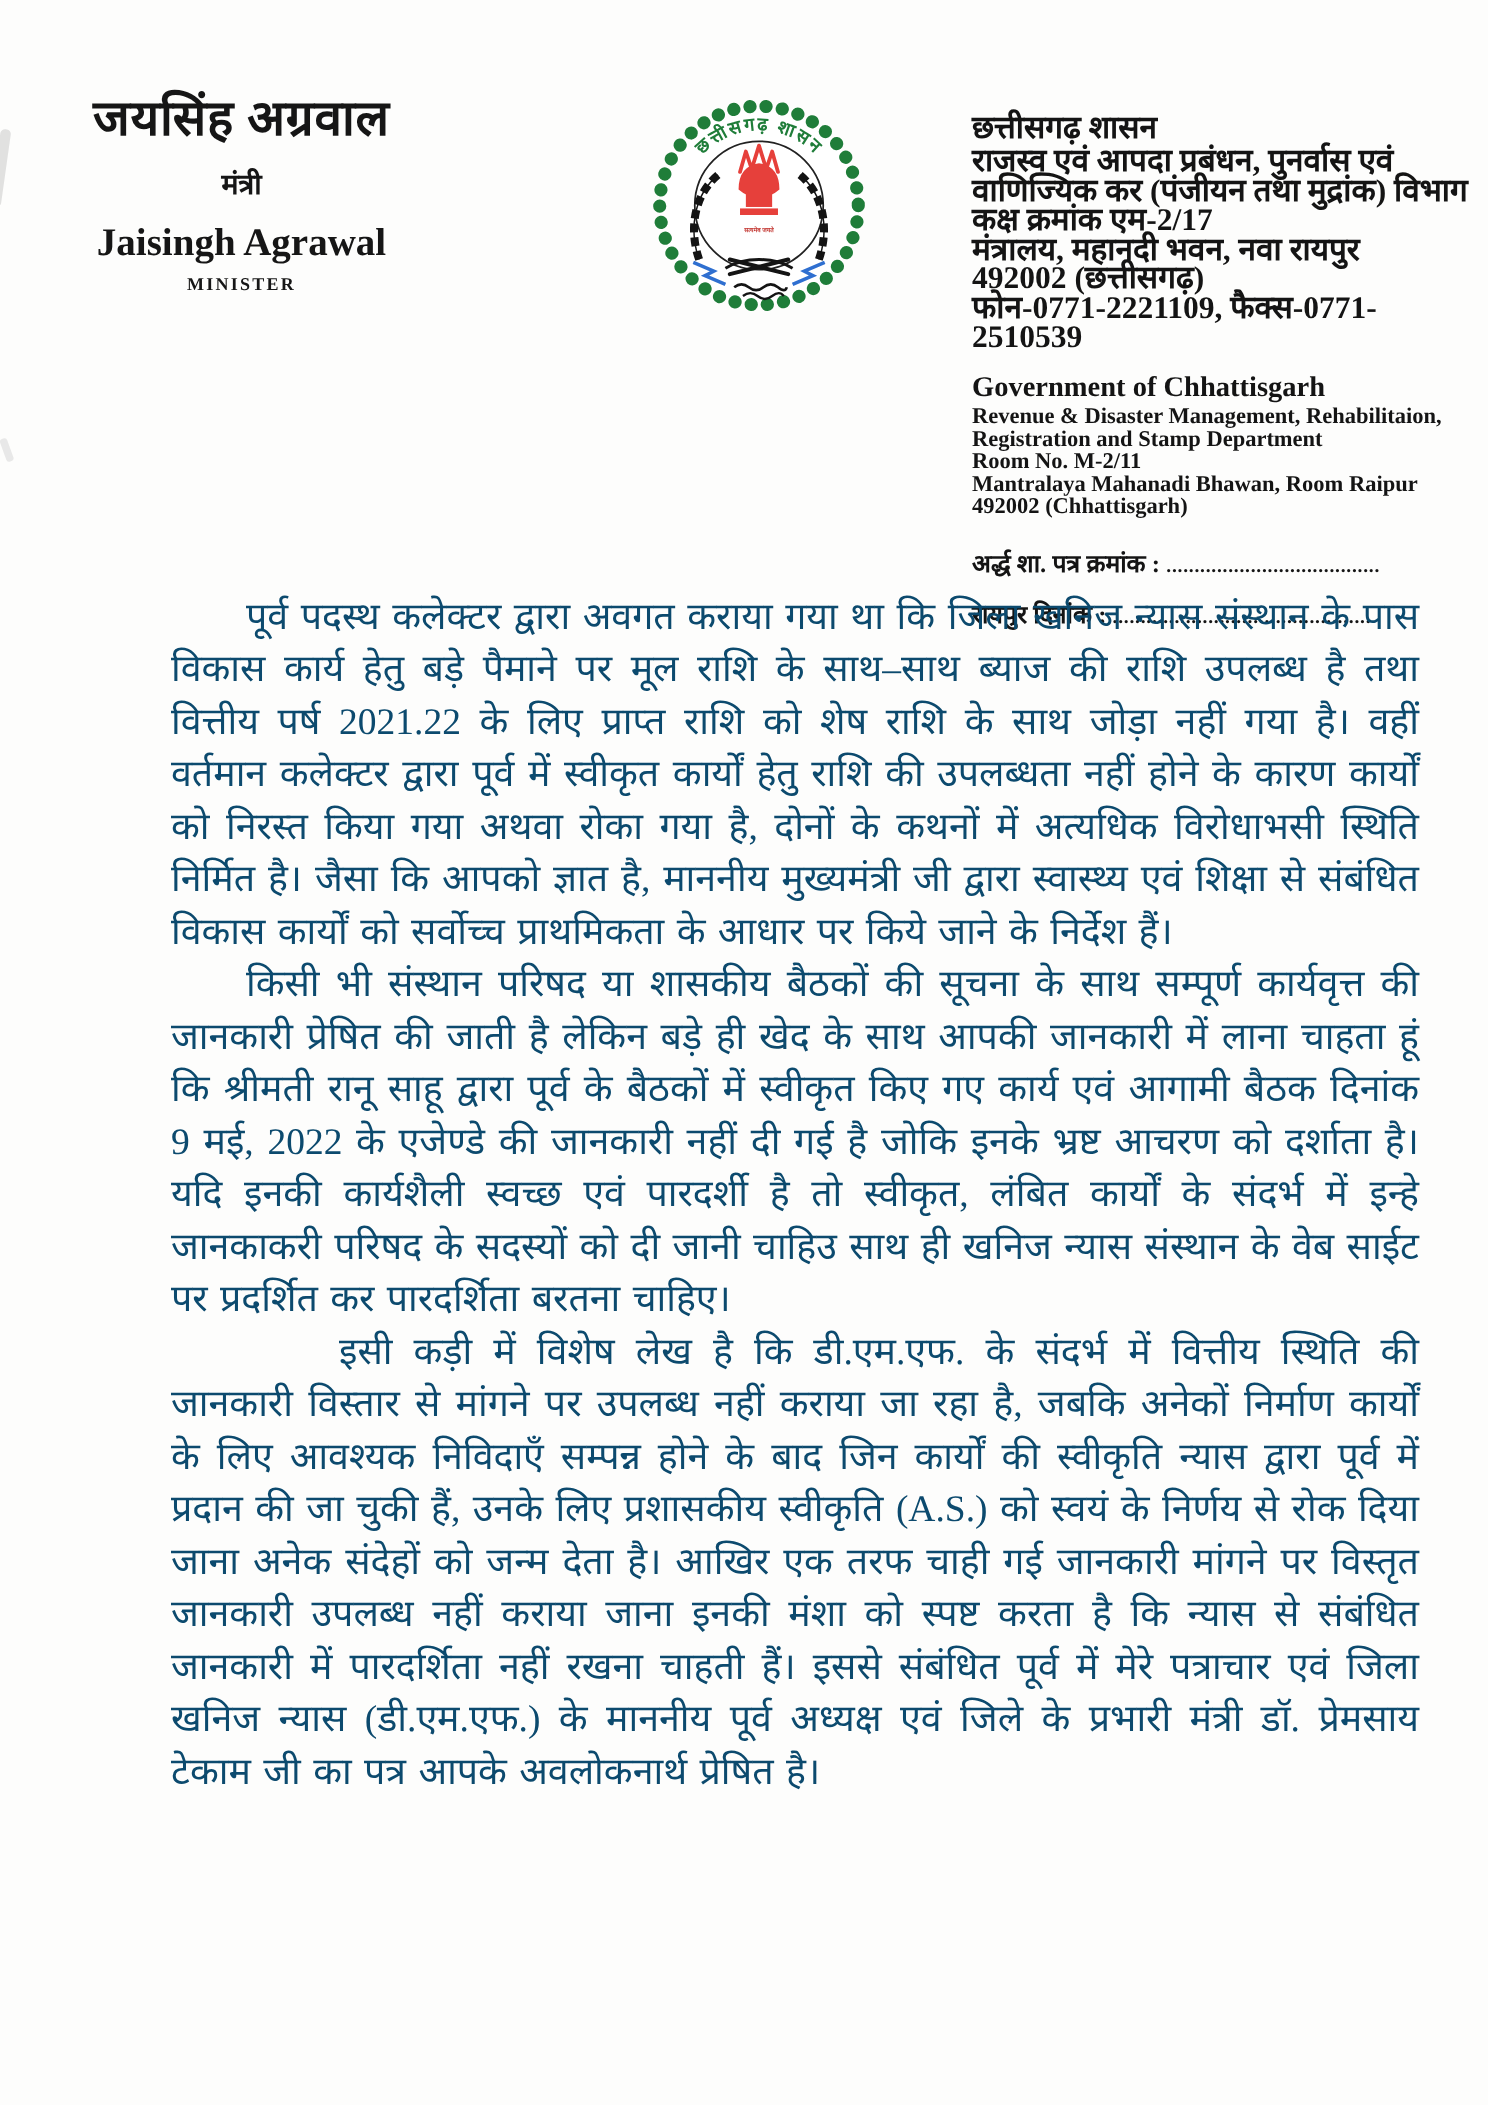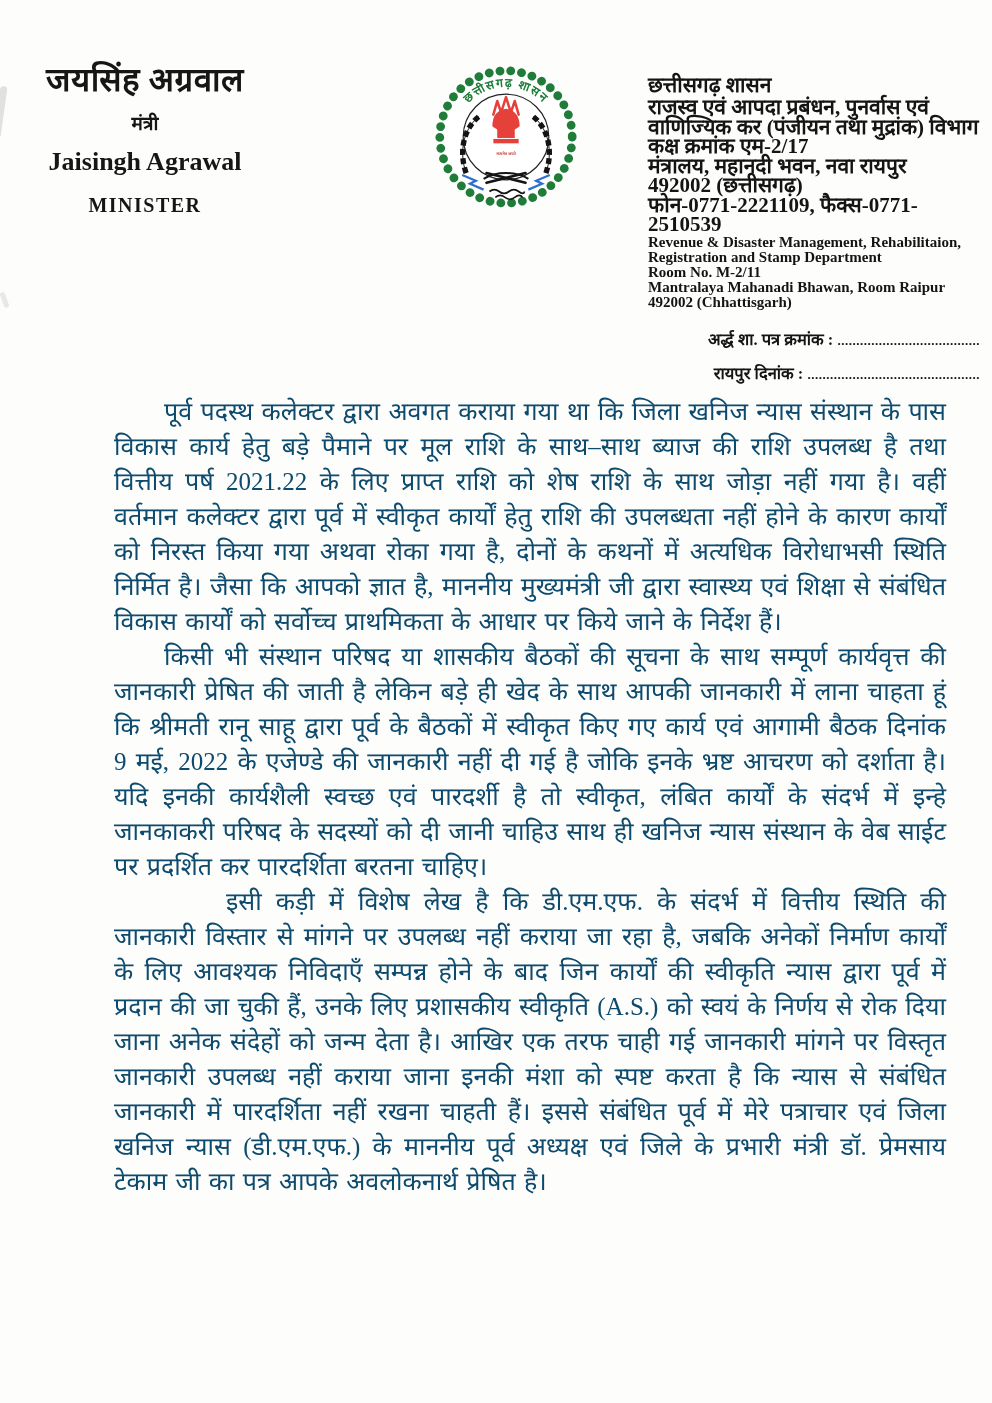--- a/index.html
+++ b/index.html
@@ -15,36 +15,36 @@
   .artifact-a {
     position:absolute; left:-3px; top:86px; width:7px; height:52px;
     background:#bfbfbf; opacity:.45; transform:rotate(8deg); border-radius:3px;
   }
   .artifact-b {
     position:absolute; left:2px; top:292px; width:5px; height:16px;
     background:#d4d4d4; opacity:.5; transform:rotate(-20deg); border-radius:2px;
   }
 
   
-  .sender { position:absolute; left:28px; top:60px; width:234px; text-align:center; color:#161616; }
+  .sender { position:absolute; left:44px; top:60px; width:234px; text-align:center; color:#161616; }
   .sender-name-hi { font-size:33px; font-weight:700; line-height:40px; letter-spacing:.5px; }
   .sender-title-hi { font-size:19px; font-weight:700; line-height:30px; margin-top:9px; }
   .sender-name-en { font-size:26px; font-weight:700; line-height:30px; margin-top:8px; }
-  .sender-title-en { font-size:20px; font-weight:700; letter-spacing:1.5px; margin-top:17px; }
+  .sender-title-en { font-size:12px; font-weight:700; letter-spacing:1.5px; margin-top:5px; }
 
   
   .emblem-wrap { position:absolute; left:433px; top:62px; width:146px; height:150px; }
 
   
   .dept { position:absolute; left:648px; top:72px; width:332px; font-weight:700; color:#141414; }
   .dept-hi-title { font-size:21px; line-height:26px; }
   .dept-hi-line  { font-size:21px; line-height:19.5px; }
   .dept-en-title { font-size:19px; line-height:24px; margin-top:12px; }
   .dept-en-line  { font-size:15px; line-height:15px; }
-  .ref-block { margin-top:20px;text-align:right; }
+  .ref-block { margin-top:20px; }
   .ref-row { font-size:16.5px; line-height:20px; margin-top:13px; white-space:nowrap; }
   .ref-row .dots { font-size:13px; letter-spacing:.5px; font-weight:700; }
 
   
   .letter-body {
     position:absolute; left:114px; top:394px; width:832px;
     font-size:25px; line-height:35px; text-align:justify;
     color:#0c4a6e; word-spacing:2px;
   }
   .letter-body p { margin:0; }
@@ -114,20 +114,21 @@
 
   <div class="dept">
     <div class="dept-hi-title">छत्तीसगढ़ शासन</div>
     <div class="dept-hi-line">राजस्व एवं आपदा प्रबंधन, पुनर्वास एवं</div>
     <div class="dept-hi-line">वाणिज्यिक कर (पंजीयन तथा मुद्रांक) विभाग</div>
     <div class="dept-hi-line">कक्ष क्रमांक एम-2/17</div>
     <div class="dept-hi-line">मंत्रालय, महानदी भवन, नवा रायपुर</div>
     <div class="dept-hi-line">492002 (छत्तीसगढ़)</div>
     <div class="dept-hi-line">फोन-0771-2221109, फैक्स-0771-2510539</div>
 
+    <div class="dept-en-title">Government of Chhattisgarh</div>
     <div class="dept-en-line">Revenue &amp; Disaster Management, Rehabilitaion,</div>
     <div class="dept-en-line">Registration and Stamp Department</div>
     <div class="dept-en-line">Room No. M-2/11</div>
     <div class="dept-en-line">Mantralaya Mahanadi Bhawan, Room Raipur</div>
     <div class="dept-en-line">492002 (Chhattisgarh)</div>
 
     <div class="ref-block">
       <div class="ref-row">
         <span>अर्द्ध शा. पत्र क्रमांक :</span>
         <span class="dots">......................................</span>

